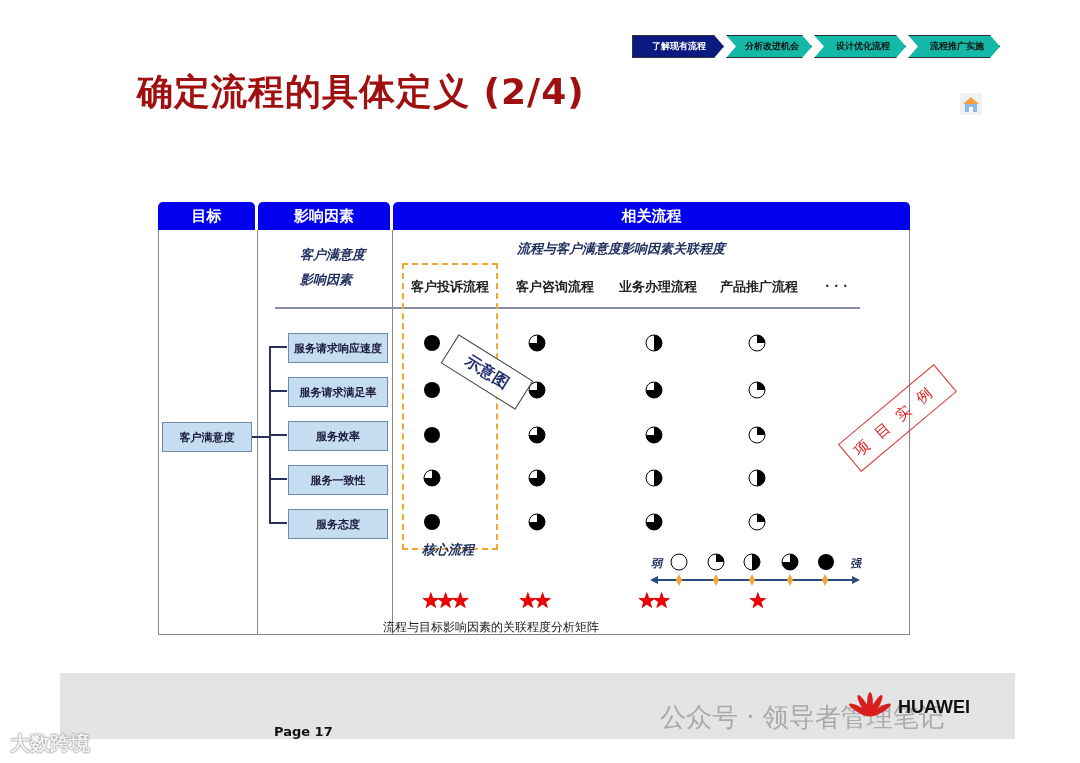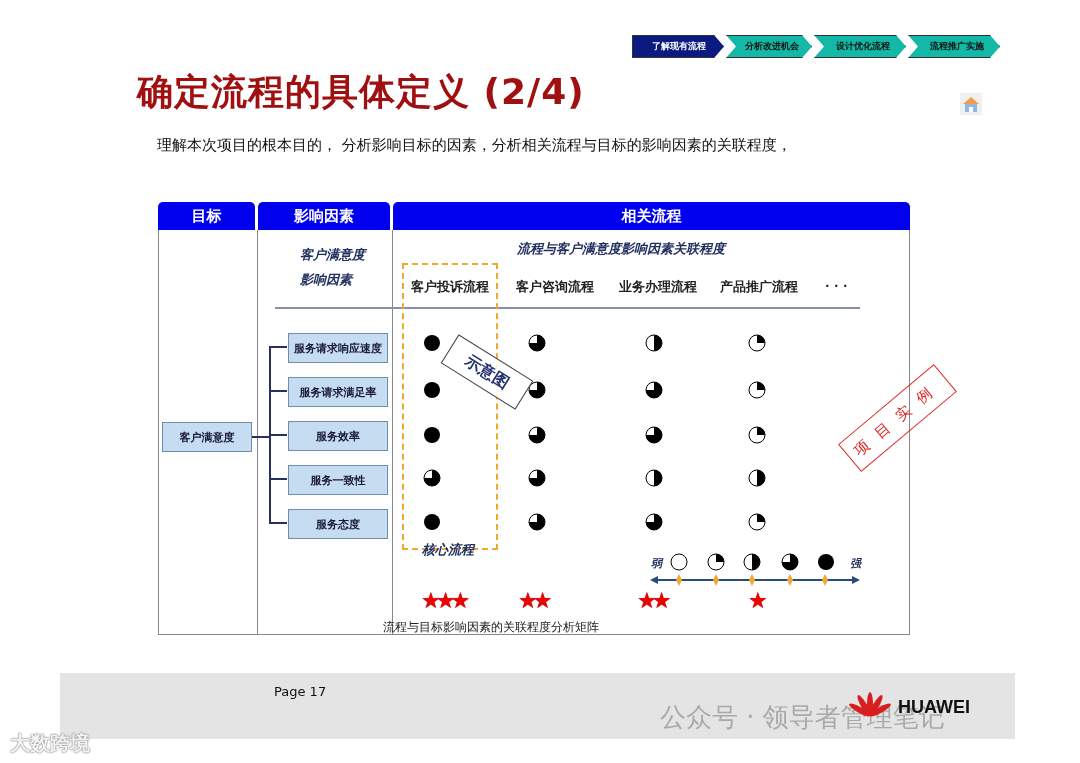--- a/index.html
+++ b/index.html
@@ -25,21 +25,21 @@
   .conn { position: absolute; background: #2a3060; }
   .core { position: absolute; left: 402px; top: 263px; width: 96px; height: 287px; border: 2px dashed #f0a830; }
   .stamp1 { position: absolute; left: 443px; top: 355px; width: 88px; height: 34px; border: 1px solid #444; background: rgba(255,255,255,0.85);
             transform: rotate(32deg); display: flex; align-items: center; justify-content: center; font-size: 16px; font-family: "DejaVu Serif", serif; color: #223070; font-weight: bold; }
   .stamp2 { position: absolute; left: 835px; top: 400px; width: 125px; height: 36px; border: 1px solid #e03030;
             transform: rotate(-40deg); display: flex; align-items: center; justify-content: center; font-size: 15px; color: #e02020; letter-spacing: 12px; font-family: "DejaVu Serif", serif; }
   .hb { position: absolute; width: 18px; height: 18px; }
   .stars { position: absolute; top: 588px; color: #e00; font-size: 22px; letter-spacing: -5px; text-shadow: 0 0 1px #800; }
   .caption { position: absolute; left: 383px; top: 619px; font-size: 12px; font-family: "DejaVu Serif", serif; color: #222; }
   .footer { position: absolute; left: 60px; top: 673px; width: 955px; height: 66px; background: #e4e4e4; }
-  .page { position: absolute; left: 274px; top: 684px; font-size: 13px; font-weight: normal; color: #111; }
+  .page { position: absolute; left: 274px; top: 724px; font-size: 13px; font-weight: bold; color: #111; }
   .huawei { position: absolute; left: 848px; top: 690px; display: flex; align-items: center; gap: 6px; }
   .huawei-text { font-weight: bold; font-size: 18px; color: #111; font-family: "Liberation Sans", sans-serif; }
   .wm1 { position: absolute; left: 10px; top: 730px; font-size: 20px; color: rgba(255,255,255,0.9); text-shadow: 0 0 2px #888, 0 0 1px #666; font-weight: bold; }
   .wm2 { position: absolute; left: 660px; top: 700px; font-size: 26px; color: rgba(120,120,120,0.55); }
 </style>
 </head>
 <body>
 
 <div class="nav">
   <div class="nav-step active" style="width:92px">了解现有流程</div>
@@ -51,21 +51,20 @@
 <div class="title">确定流程的具体定义 (2/4)</div>
 
 <svg class="home" viewBox="0 0 22 22">
   <rect x="0" y="0" width="22" height="22" fill="#eef0f4"></rect>
   <polygon points="3,11 11,4 19,11" fill="#f0a040"></polygon>
   <rect x="5" y="11" width="12" height="8" fill="#8fb8e8"></rect>
   <rect x="9" y="14" width="4" height="5" fill="#fff"></rect>
 </svg>
 
 <div class="desc">
-  <div>理解本次项目的根本目的，   分析影响目标的因素，分析相关流程与目标的影响因素的关联程度，</div>
 </div>
 
 <div class="hdr" style="left:158px;width:97px">目标</div>
 <div class="hdr" style="left:258px;width:132px">影响因素</div>
 <div class="hdr" style="left:393px;width:517px">相关流程</div>
 
 <div class="frame"></div>
 <div class="vline" style="left:257px"></div>
 <div class="vline" style="left:392px"></div>
 

